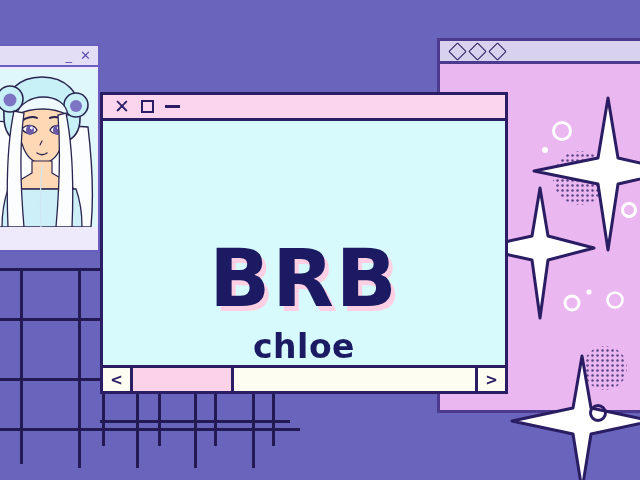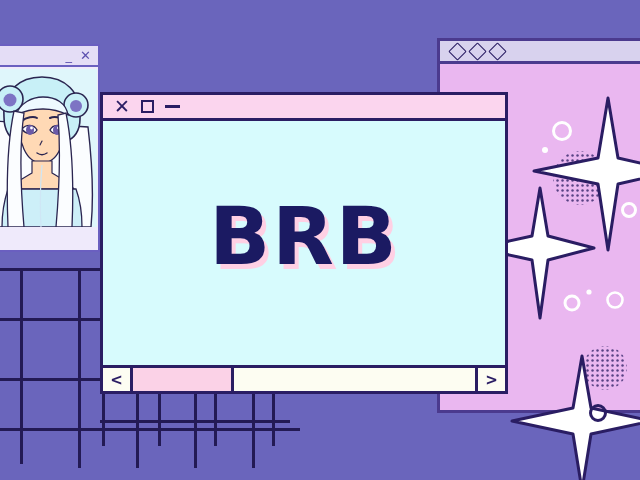--- a/index.html
+++ b/index.html
@@ -61,21 +61,21 @@
   }
   .ctl{color:#2a1d63;display:flex;align-items:center;justify-content:center;}
   .ctl.close{font-size:19px;line-height:1;font-weight:400;}
   .ctl.max{width:13px;height:13px;border:2.2px solid #2a1d63;position:relative;box-sizing:border-box;}
   .ctl.max::after{content:"";position:absolute;right:-4px;top:-4px;width:11px;height:11px;
                   border:2.2px solid #2a1d63;box-sizing:border-box;background:#fbd5ee;z-index:-1;}
   .ctl.min{width:15px;height:2.6px;background:#2a1d63;}
 
   .canvas{
     flex:1 1 auto;display:flex;flex-direction:column;align-items:center;
-    justify-content:center;position:relative;
+    justify-content:flex-end;position:relative;
   }
   .brb{
     font-size:80px;font-weight:bold;letter-spacing:2px;color:#1b1a62;
     line-height:.98;text-shadow:4px 5px 0 #ffd0e4;margin:0 0 12px 0;
   }
   .sub{
     font-size:33px;font-weight:bold;color:#1b1a62;line-height:1.06;
     text-align:center;margin:0;letter-spacing:.5px;
   }
   .scroll{
@@ -199,20 +199,21 @@
   <div class="win-main">
 
     <div class="tbar">
       <span class="ctl close">✕</span>
       <span class="ctl max"></span>
       <span class="ctl min"></span>
     </div>
 
     <div class="canvas">
       <div class="brb">BRB</div>
+      <div class="sub">chloe</div>
     </div>
 
     <div class="scroll">
       <div class="sbtn l">&lt;</div>
       <div class="strack">
         <div class="sthumb"></div>
       </div>
       <div class="sbtn r">&gt;</div>
     </div>
 

